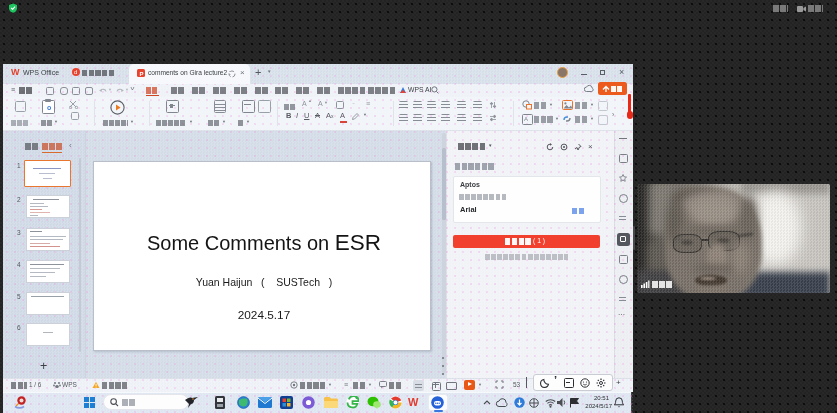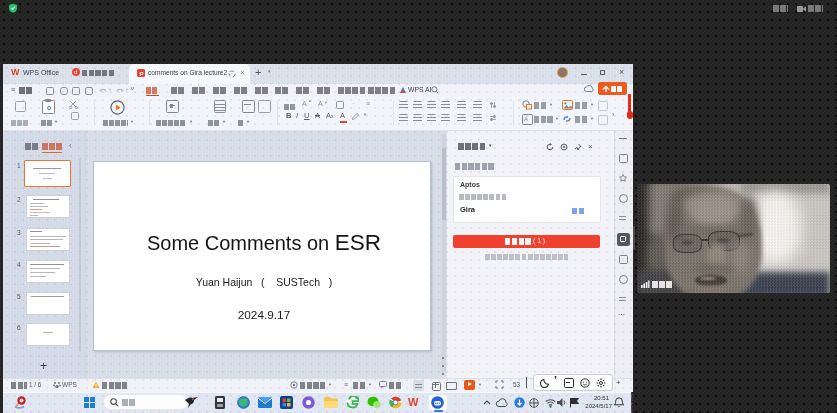--- a/index.html
+++ b/index.html
@@ -263,21 +263,21 @@
 <div class="t" style="left:17px;top:294px;font-size:6.5px;color:#55585e">5</div>
 <div class="a" style="left:26px;top:323px;width:44px;height:23px;background:#fff;border:1px solid #ccd1d9;box-sizing:border-box"></div>
 <div class="a" style="left:43px;top:332px;width:10px;height:1.2px;background:#b0b5bd"></div>
 <div class="t" style="left:17px;top:325px;font-size:6.5px;color:#55585e">6</div>
 <div class="a" style="left:78.5px;top:158px;width:2.6px;height:194px;background:#c3cad4;border-radius:1.5px"></div>
 <div class="t" style="left:40px;top:359.5px;font-size:12.5px;color:#3d4045">+</div>
 
 <div class="a" style="left:93px;top:161px;width:338px;height:190px;background:#fff;border:1px solid #b9bfc8;box-sizing:border-box;box-shadow:1px 1px 2px rgba(80,90,110,.25)"></div>
 <div class="t" style="left:95px;top:232px;width:338px;text-align:center;font-size:20px;color:#141414">Some Comments on <span style="font-size:22.5px">ESR</span></div>
 <div class="t" style="left:95px;top:277px;width:338px;text-align:center;font-size:10.5px;color:#1a1a1a">Yuan Haijun&nbsp;&nbsp;&nbsp;(&nbsp;&nbsp;&nbsp;&nbsp;SUSTech&nbsp;&nbsp;&nbsp;)</div>
-<div class="t" style="left:95px;top:310px;width:338px;text-align:center;font-size:11.8px;color:#1a1a1a">2024.9.17</div>
+<div class="t" style="left:95px;top:310px;width:338px;text-align:center;font-size:11.8px;color:#1a1a1a">2024.5.17</div>
 <div class="a" style="left:442px;top:133px;width:3.5px;height:240px;background:#cdd4de;border-radius:1.5px"></div>
 <div class="a" style="left:442px;top:148px;width:3.5px;height:72px;background:#b6bfcb;border-radius:1.5px"></div>
 <div class="a" style="left:441.5px;top:357px;width:2px;height:2px;background:#6a6f78;border-radius:50%"></div>
 <div class="a" style="left:441.5px;top:365px;width:2px;height:2px;background:#6a6f78;border-radius:50%"></div>
 <div class="a" style="left:441.5px;top:373px;width:2px;height:2px;background:#6a6f78;border-radius:50%"></div>
 
 <div class="zh z7" style="left:458px;top:143px;width:27px;height:7px;--c:#3c3f44"></div>
 <div class="t" style="left:488px;top:144px;font-size:4.5px;color:#55585e">▼</div>
 <svg class="a" style="left:546px;top:143px" width="8" height="8" viewBox="0 0 8 8">
     <path d="M6.8 4A2.8 2.8 0 1 1 4 1.2" fill="none" stroke="#55585e" stroke-width="1"></path>
@@ -288,21 +288,21 @@
     <circle cx="4" cy="4" r="1" fill="#55585e"></circle>
   </svg>
 <svg class="a" style="left:574px;top:143px" width="8" height="8" viewBox="0 0 8 8">
     <path d="M4.5 1 7 3.5 5.5 4 4 7 3 4.5 1 6" fill="none" stroke="#55585e" stroke-width="1"></path>
   </svg>
 <div class="t" style="left:588px;top:142.5px;font-size:8px;color:#55585e">×</div>
 <div class="zh z65" style="left:455px;top:163px;width:39px;height:6.5px;--c:#7e8590"></div>
 <div class="a" style="left:453px;top:176px;width:148px;height:47px;background:#fefefe;border:1px solid #e3e6eb;border-radius:2px;box-sizing:border-box"></div>
 <div class="t" style="left:460px;top:180.5px;font-size:7px;font-weight:bold;color:#3a3d42">Aptos</div>
 <div class="zh z6" style="left:459px;top:193.5px;width:47px;height:6px;--c:#9aa0a8"></div>
-<div class="t" style="left:460px;top:205.5px;font-size:7.5px;font-weight:bold;color:#26282c">Gira</div>
+<div class="t" style="left:460px;top:205.5px;font-size:7.5px;font-weight:bold;color:#26282c">Arial</div>
 <div class="zh z65" style="left:572px;top:207.5px;width:13px;height:6.5px;--c:#4a7fe8"></div>
 <div class="a" style="left:453px;top:234.5px;width:147px;height:13.5px;background:#f2402e;border-radius:2px"></div>
 <div class="zh" style="left:505px;top:238px;width:26px;height:6.8px;background:repeating-linear-gradient(90deg,#fff 0 5.4px,transparent 5.4px 6.8px);opacity:.96"></div>
 <div class="t" style="left:533px;top:238px;font-size:6.8px;color:#fff">( 1 )</div>
 <div class="zh z6" style="left:485px;top:253.5px;width:83px;height:6px;--c:#a8abb2"></div>
 
 <div class="a" style="left:619px;top:138px;width:8px;height:1.4px;background:#70757e"></div>
 <div class="ob" style="left:619px;top:154px;width:7px;height:7px;border-color:#7a7f88"></div>
 <svg class="a" style="left:619px;top:174px" width="8" height="8" viewBox="0 0 8 8">
     <path d="M4 .5 5.1 2.8l2.4.3L5.7 4.8l.5 2.5L4 6.1 1.8 7.3l.5-2.5L.5 3.1l2.4-.3z" fill="none" stroke="#7a7f88" stroke-width=".9"></path>

